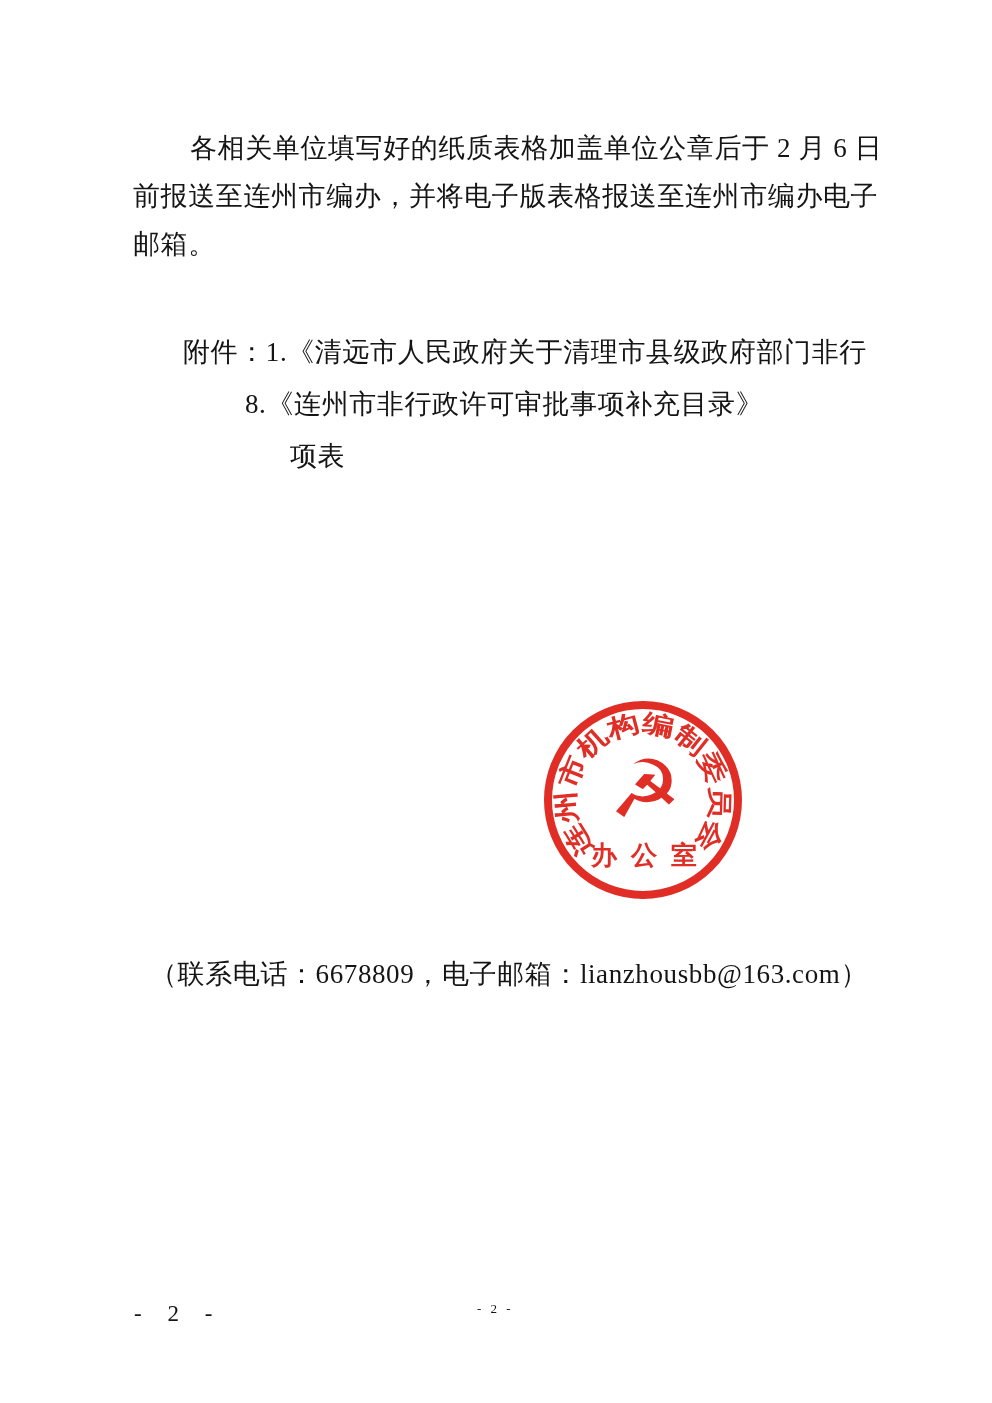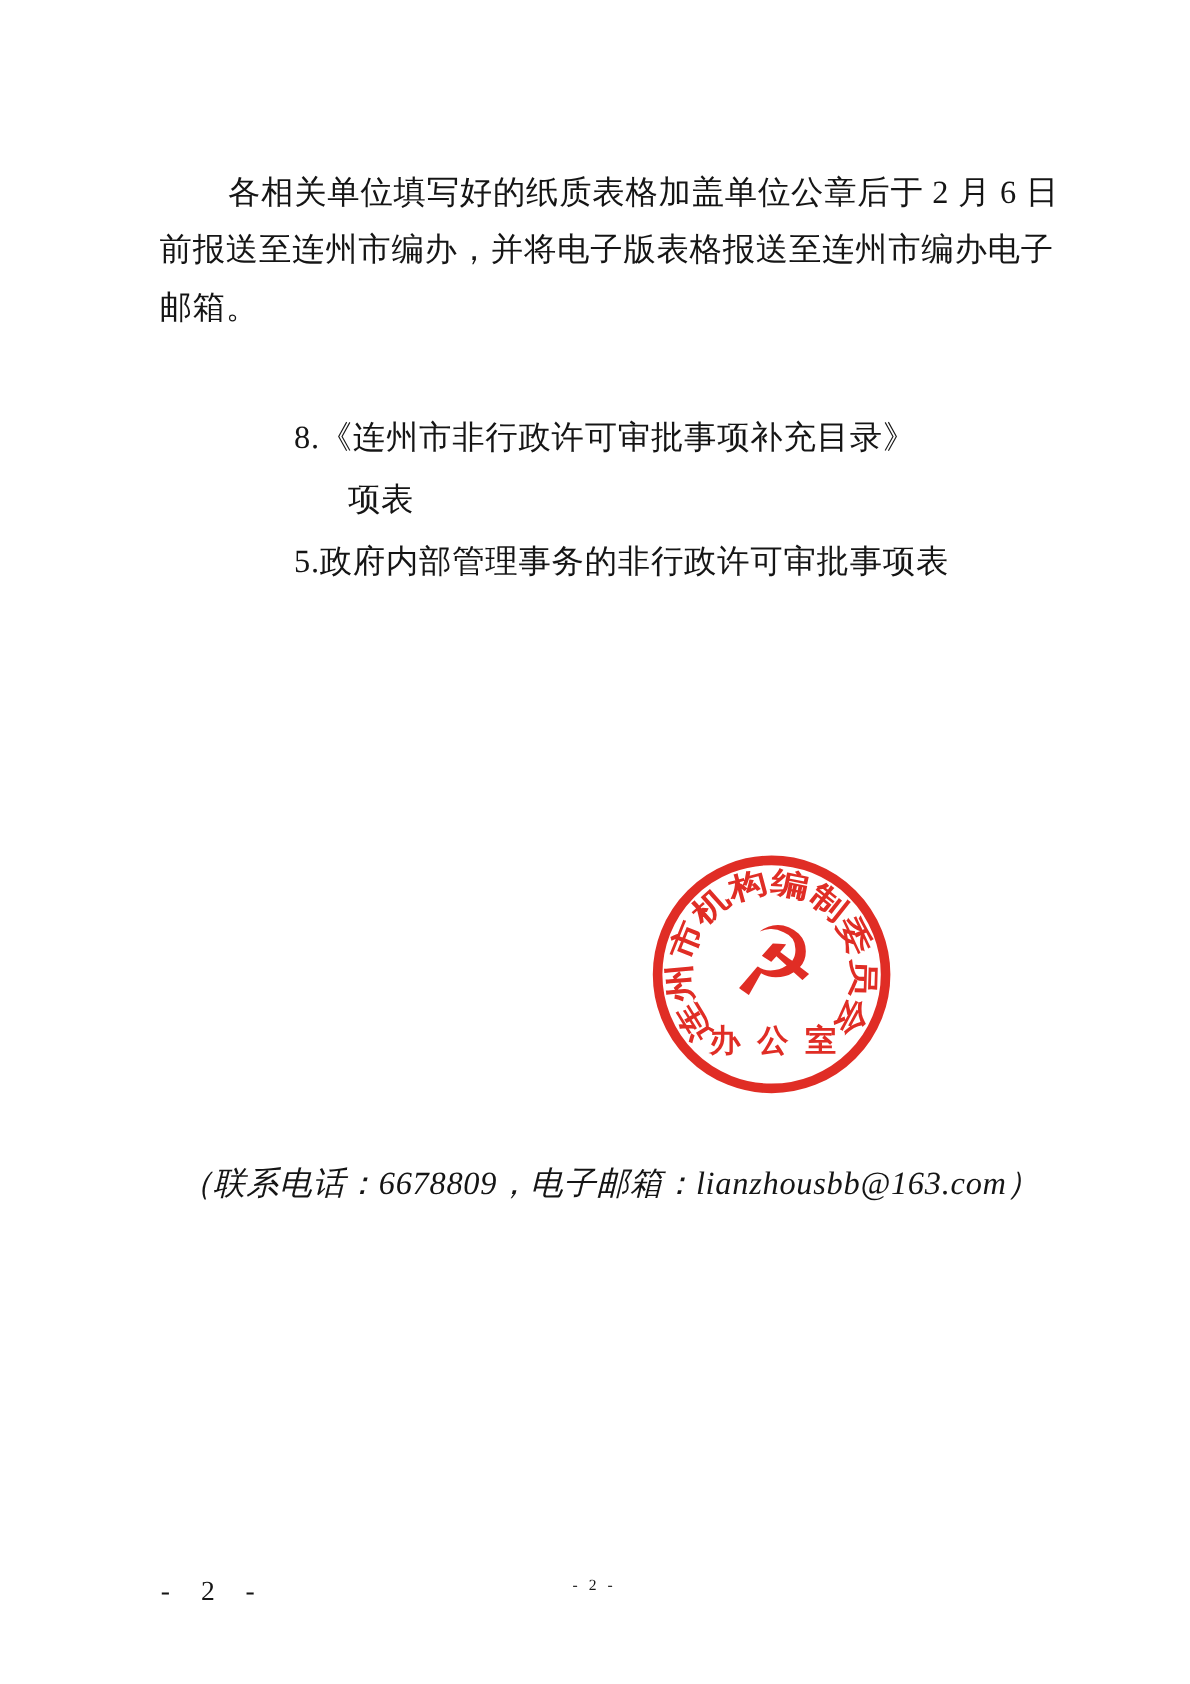--- a/index.html
+++ b/index.html
@@ -3,63 +3,63 @@
 <meta charset="utf-8">
 <style>
   html,body{margin:0;padding:0;}
   body{
     width:992px;height:1403px;
     background:#ffffff;
     position:relative;
     font-family:"Liberation Serif","DejaVu Serif",serif;
     color:#151515;
   }
-  .page{position:absolute;inset:0;overflow:hidden;margin-top:12px;}
+  .page{position:absolute;inset:0;overflow:hidden;}
   .cjk{font-size:27px;letter-spacing:.6px;white-space:nowrap;}
 
   
   .para{position:absolute;left:133px;top:124px;width:740px;line-height:48px;z-index:2;}
   .p-indent{padding-left:57px;}
 
   
   .attach{position:absolute;left:133px;top:326px;width:780px;line-height:52px;z-index:2;}
   .ind-label{padding-left:50px;}
   .ind-num{padding-left:112px;}
   .ind-cont{padding-left:157px;}
 
   
   .sig{position:absolute;left:133px;top:796px;width:727px;line-height:53px;text-align:right;z-index:3;}
   .sig-org{padding-right:43px;}
   .sig-date{padding-right:112px;}
 
   
-  .contact{position:absolute;left:150px;top:950px;line-height:48px;z-index:2;font-style:italic;}
+  .contact{position:absolute;left:150px;top:950px;line-height:48px;z-index:2;}
 
   
   .stamp{position:absolute;left:533px;top:690px;z-index:2;mix-blend-mode:multiply;opacity:.96;}
 
   
   .pg-left{position:absolute;left:134px;top:1301px;font-size:23px;letter-spacing:10px;z-index:2;}
   .pg-center{position:absolute;left:477px;top:1301px;font-size:13px;letter-spacing:3px;z-index:2;}
 </style>
 </head>
 <body>
 
 <div class="page">
 
   <div class="para cjk">
     <div class="p-indent">各相关单位填写好的纸质表格加盖单位公章后于 2 月 6 日</div>
     <div>前报送至连州市编办，并将电子版表格报送至连州市编办电子</div>
     <div>邮箱。</div>
   </div>
 
   <div class="attach cjk">
+    <div class="ind-label">附件：1.《清远市人民政府关于清理市县级政府部门非行</div>
     <div class="ind-num">8.《连州市非行政许可审批事项补充目录》</div>
     <div class="ind-cont">项表</div>
-    <div class="ind-num">5.政府内部管理事务的非行政许可审批事项表</div>
   </div>
 
   <svg class="stamp" width="220" height="220" viewBox="0 0 220 220">
     <circle cx="110" cy="110" r="95" fill="none" stroke="#df241c" stroke-width="8"></circle>
     <defs>
       <path id="sealArc" d="M 61.9 158.1 A 68 68 0 1 1 158.1 158.1" fill="none"></path>
     </defs>
     <text font-size="25" fill="#df241c" font-weight="bold">
       <textPath href="#sealArc" startOffset="0" textLength="316" lengthAdjust="spacingAndGlyphs">连州市机构编制委员会</textPath>
     </text>

